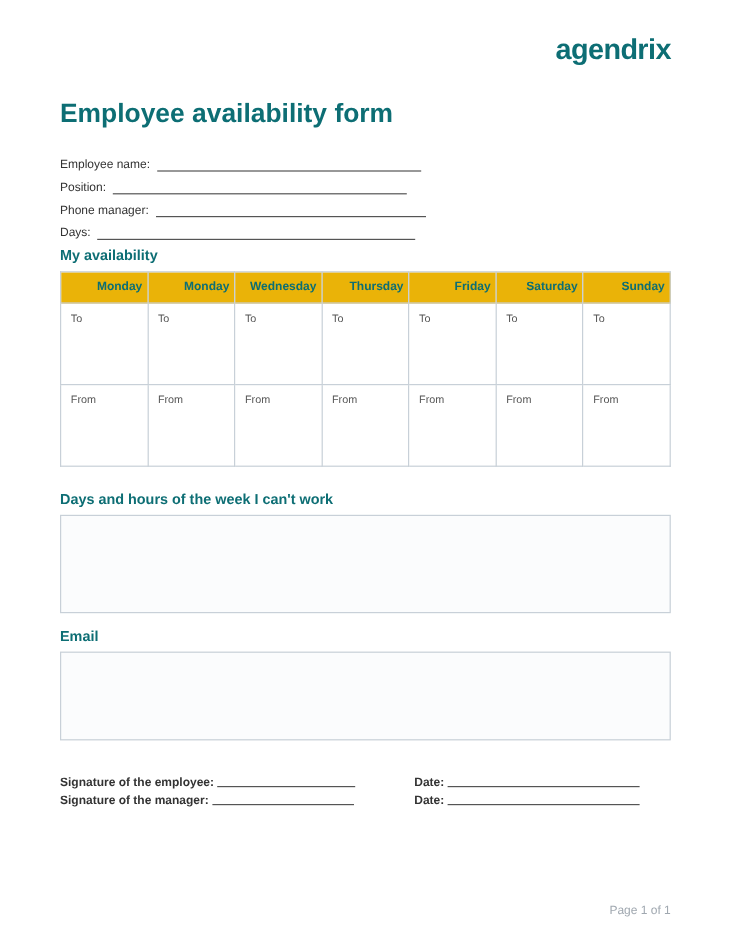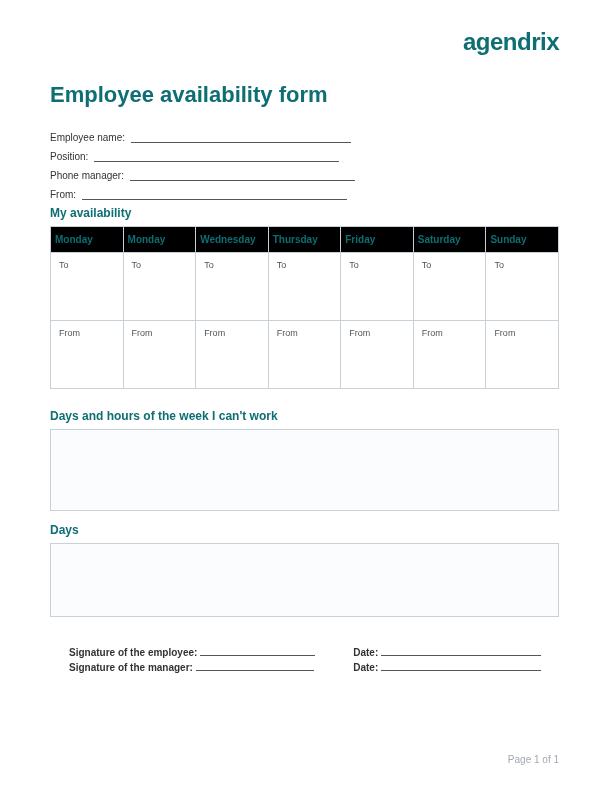--- a/index.html
+++ b/index.html
@@ -55,27 +55,27 @@
       font-weight: bold;
       color: #0d6e74;
       margin-bottom: 6px;
     }
     .availability-table {
       width: 100%;
       border-collapse: collapse;
       margin-bottom: 20px;
     }
     .availability-table th {
-      background: #000000;
+      background: #eab308;
       border: 1px solid #c8d0d8;
       font-size: 10px;
       font-weight: bold;
       color: #0d6e74;
       padding: 7px 4px;
-      text-align: left;
+      text-align: right;
       width: 14.28%;
     }
     .availability-table td {
       border: 1px solid #c8d0d8;
       font-size: 9px;
       color: #555;
       padding: 7px 8px 50px 8px;
       vertical-align: top;
       text-align: left;
     }
@@ -93,21 +93,20 @@
       background: #fbfcfd;
       margin-bottom: 30px;
     }
     .signature-section {
       display: flex;
       justify-content: space-between;
       margin-bottom: 4px;
     }
     .signature-left {
       width: 58%;
-      margin-left: 19px;
     }
     .signature-right {
       width: 42%;
     }
     .sig-field {
       font-size: 10px;
       color: #333;
       font-weight: bold;
       display: flex;
       align-items: flex-end;
@@ -142,21 +141,21 @@
   </div>
   <div class="info-field">
     <span class="label">Position:</span>
     <span class="line" style="width: 245px;"></span>
   </div>
   <div class="info-field">
     <span class="label">Phone manager:</span>
     <span class="line" style="width: 225px;"></span>
   </div>
   <div class="info-field">
-    <span class="label">From:</span>
+    <span class="label">Days:</span>
     <span class="line" style="width: 265px;"></span>
   </div>
 </div>
 
 <div class="section-header">My availability</div>
 
 <table class="availability-table">
   <thead>
     <tr>
       <th>Monday</th>
@@ -186,21 +185,21 @@
       <td>From</td>
       <td>From</td>
       <td>From</td>
     </tr>
   </tbody>
 </table>
 
 <div class="section-header">Days and hours of the week I can't work</div>
 <div class="text-box"></div>
 
-<div class="section-header">Days</div>
+<div class="section-header">Email</div>
 <div class="notes-box"></div>
 
 <div class="signature-section">
   <div class="signature-left">
     <div class="sig-field">
       <span>Signature of the employee:</span>
       <span class="sig-line" style="width:115px"></span>
     </div>
   </div>
   <div class="signature-right">

